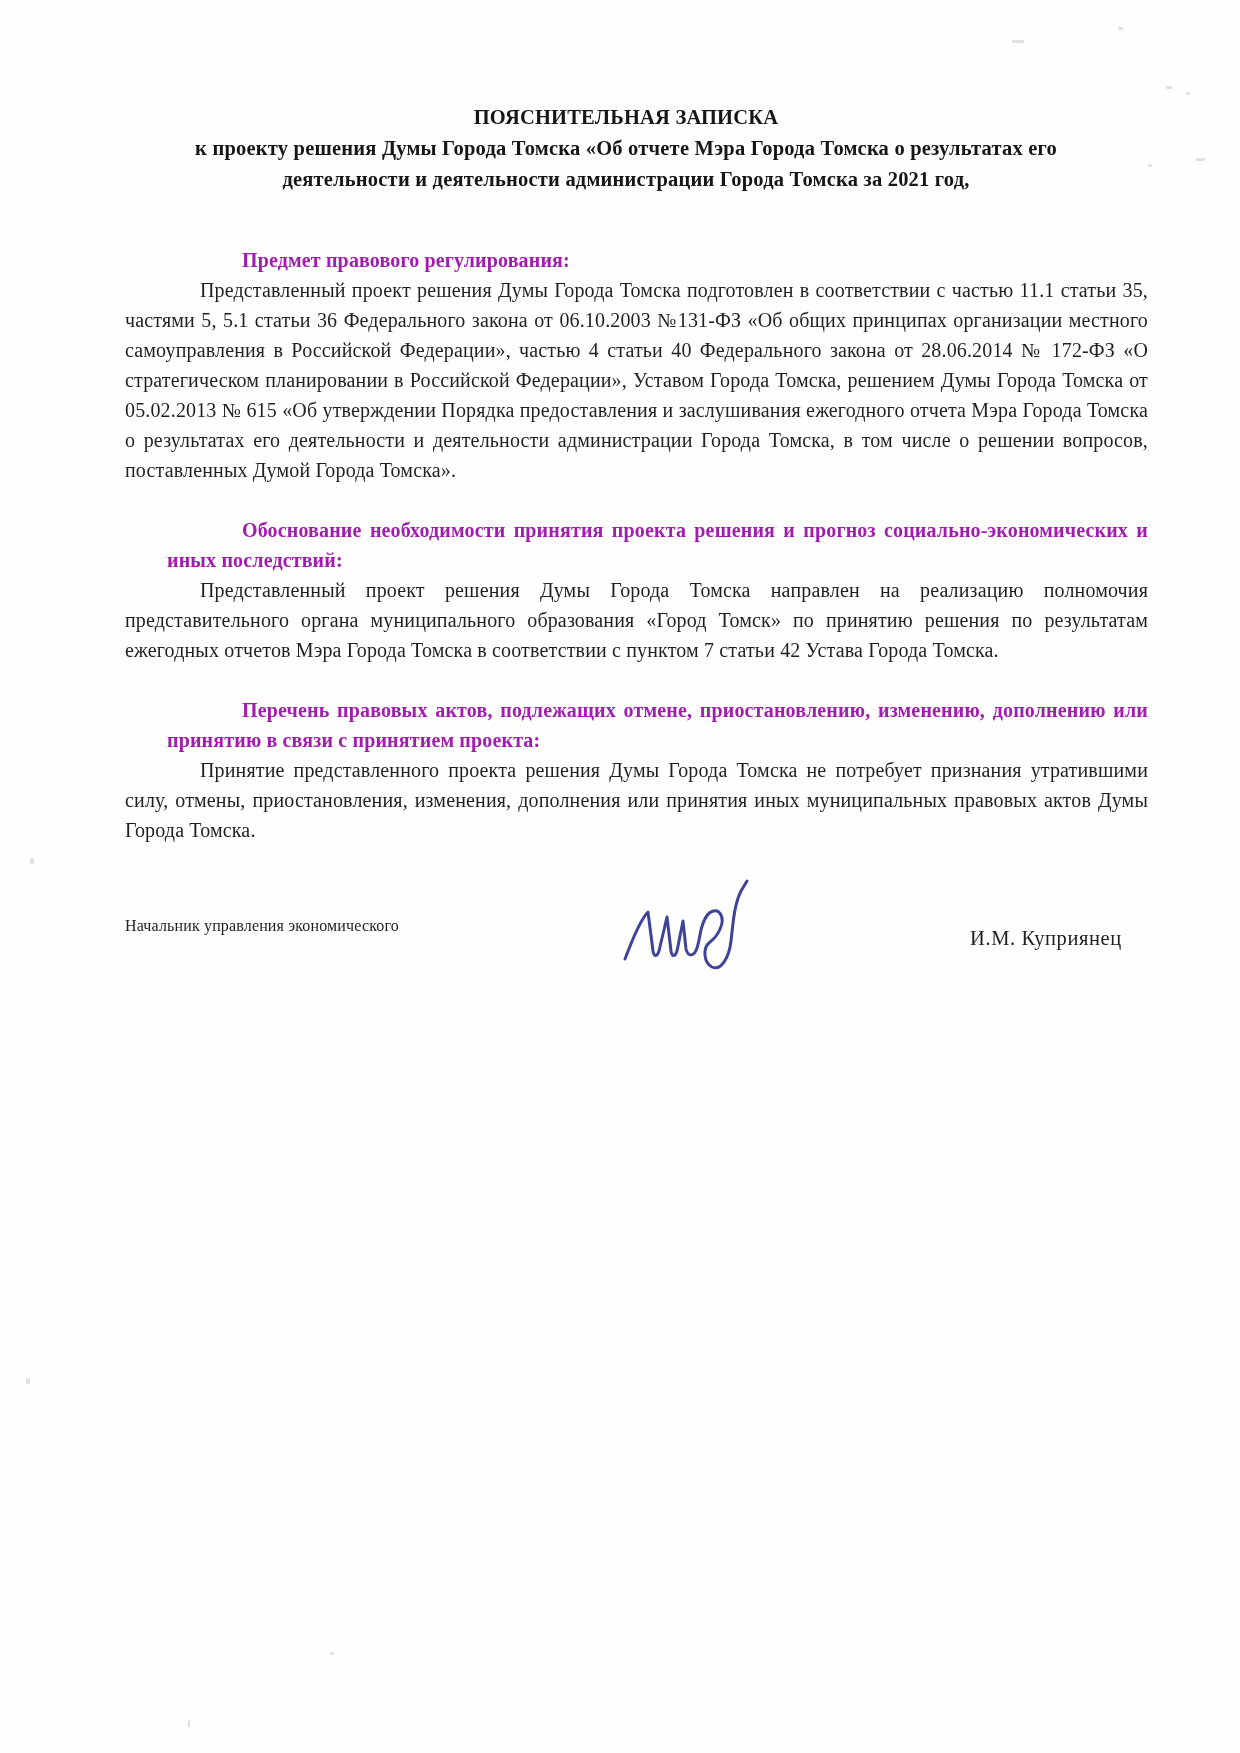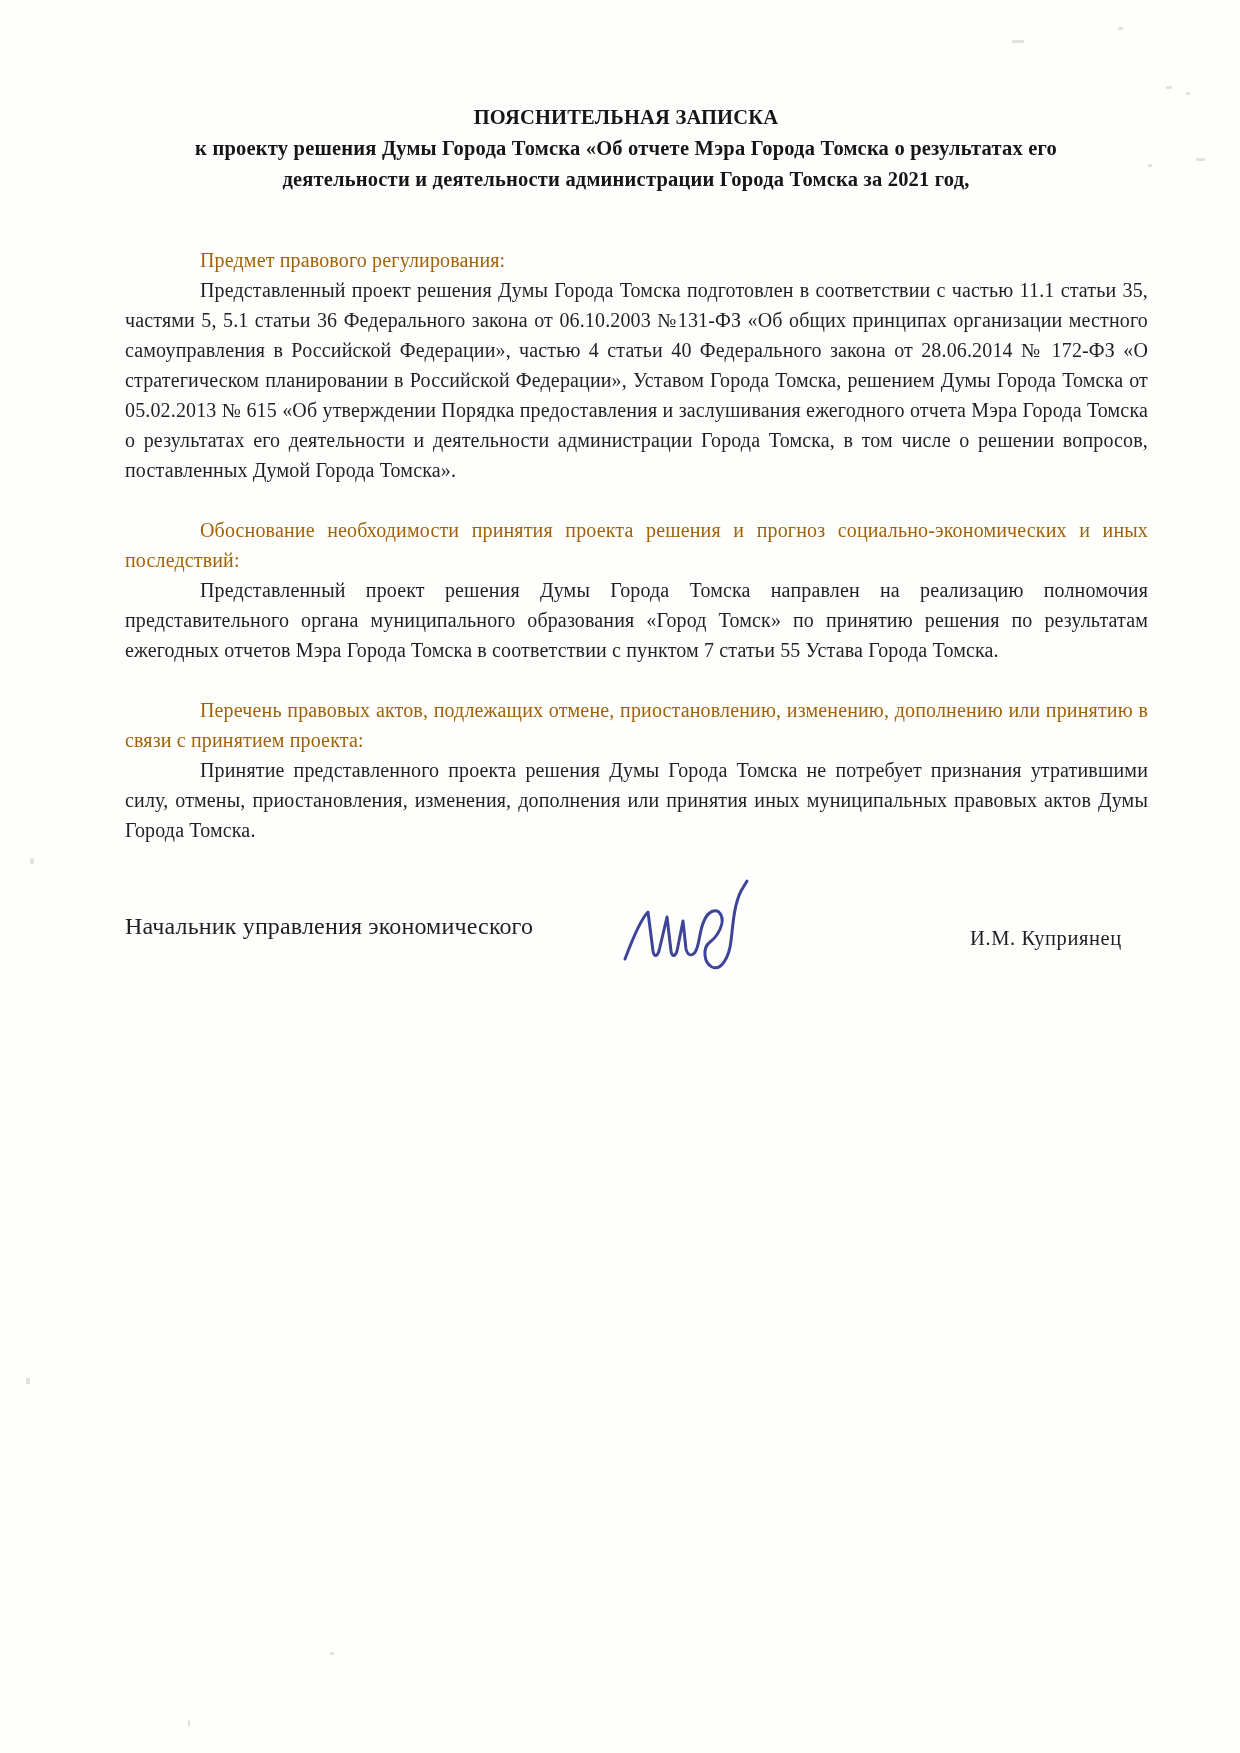--- a/index.html
+++ b/index.html
@@ -28,32 +28,32 @@
   }
   .para {
     font-size: 20px;
     line-height: 30px;
     letter-spacing: 0.15px;
     text-align: justify;
     text-align-last: left;
     text-indent: 75px;
     margin: 0;
   }
-  .heading { font-weight: normal; color: #a16207; }
+  .heading { font-weight: bold; color: #a21caf; margin-left: 42px; }
   .sec-first { margin-top: 50px; }
   .sec { margin-top: 30px; }
   .signature-row {
     position: relative;
     margin-top: 60px;
     height: 130px;
   }
   .sig-position {
     position: absolute;
     left: 0; top: 6px;
-    font-size: 24px;
+    font-size: 16px;
     line-height: 30px;
     letter-spacing: 0.15px;
     white-space: nowrap;
     text-align: center;
   }
   .sig-scribble {
     position: absolute;
     left: 492px; top: -28px;
     width: 172px; height: 108px;
   }
@@ -83,21 +83,21 @@
     <div class="t-line">к проекту решения Думы Города Томска «Об отчете Мэра Города Томска о результатах его</div>
     <div class="t-line">деятельности и деятельности администрации Города Томска за 2021 год,</div>
   </div>
 
   <div class="content">
 
     <p class="para heading sec-first">Предмет правового регулирования:</p>
     <p class="para">Представленный проект решения Думы Города Томска подготовлен в соответствии с частью 11.1 статьи 35, частями 5, 5.1 статьи 36 Федерального закона от 06.10.2003 №131-ФЗ «Об общих принципах организации местного самоуправления в Российской Федерации», частью 4 статьи 40 Федерального закона от 28.06.2014 № 172-ФЗ «О стратегическом планировании в Российской Федерации», Уставом Города Томска, решением Думы Города Томска от 05.02.2013 № 615 «Об утверждении Порядка предоставления и заслушивания ежегодного отчета Мэра Города Томска о результатах его деятельности и деятельности администрации Города Томска, в том числе о решении вопросов, поставленных Думой Города Томска».</p>
 
     <p class="para heading sec">Обоснование необходимости принятия проекта решения и прогноз социально-экономических и иных последствий:</p>
-    <p class="para">Представленный проект решения Думы Города Томска направлен на реализацию полномочия представительного органа муниципального образования «Город Томск» по принятию решения по результатам ежегодных отчетов Мэра Города Томска в соответствии с пунктом 7 статьи 55 Устава Города Томска.</p>
+    <p class="para">Представленный проект решения Думы Города Томска направлен на реализацию полномочия представительного органа муниципального образования «Город Томск» по принятию решения по результатам ежегодных отчетов Мэра Города Томска в соответствии с пунктом 7 статьи 42 Устава Города Томска.</p>
 
     <p class="para heading sec">Перечень правовых актов, подлежащих отмене, приостановлению, изменению, дополнению или принятию в связи с принятием проекта:</p>
     <p class="para">Принятие представленного проекта решения Думы Города Томска не потребует признания утратившими силу, отмены, приостановления, изменения, дополнения или принятия иных муниципальных правовых актов Думы Города Томска.</p>
 
     <div class="signature-row">
       <div class="sig-position">
         <div>Начальник управления экономического</div>
       </div>
       <svg class="sig-scribble" viewBox="0 0 172 108" fill="none" xmlns="http://www.w3.org/2000/svg">
         <path d="M 8 82

